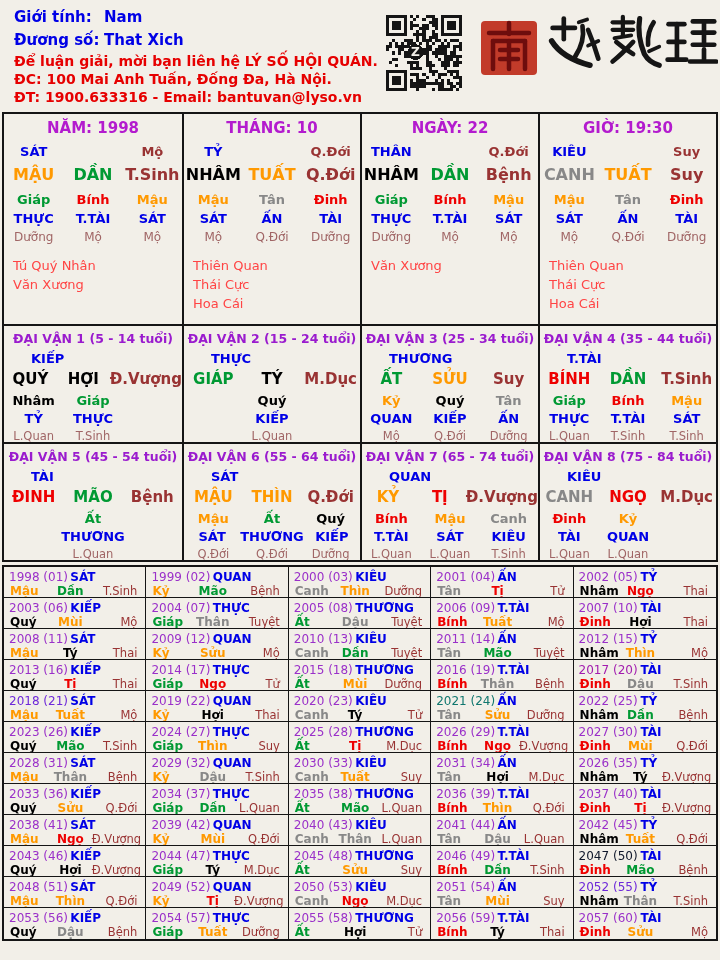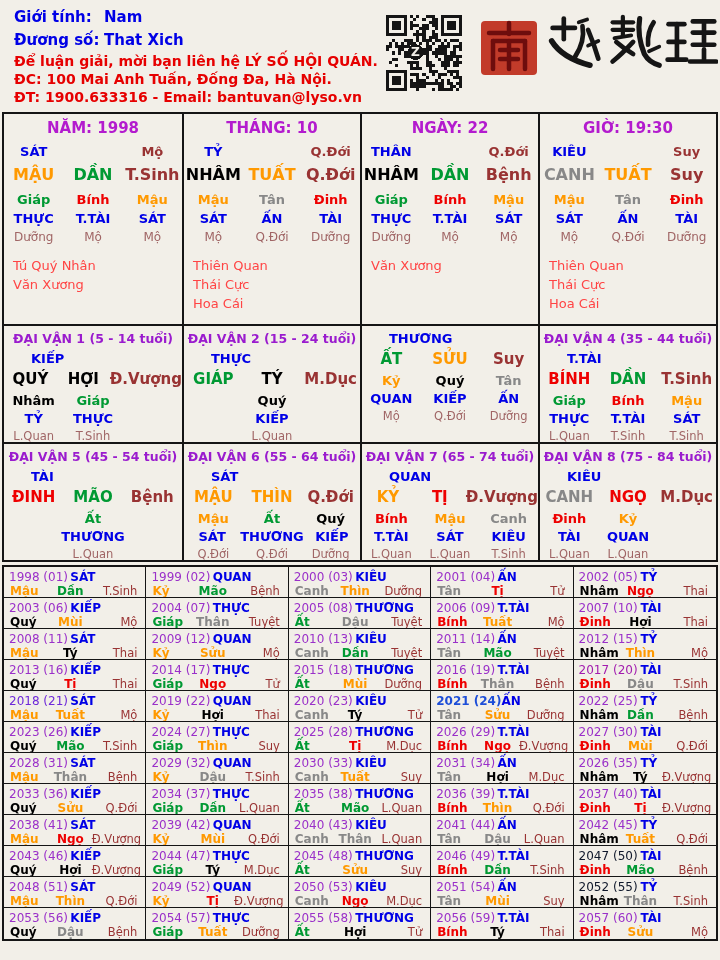--- a/index.html
+++ b/index.html
@@ -533,20 +533,21 @@
         <span class="pcell" style="color: rgb(0, 0, 230);">KIẾP</span>
         <span class="pcell"></span>
       </div>
       <div class="prow dv-hstat">
         <span class="pcell"></span>
         <span class="pcell" style="color: rgb(160, 101, 101);">L.Quan</span>
         <span class="pcell"></span>
       </div>
     </div>
     <div class="dv">
+      <div class="dv-title" style="color: rgb(154, 27, 206);">ĐẠI VẬN 3 (25 - 34 tuổi)</div>
       <div class="dv-god" style="color: rgb(0, 0, 230);">THƯƠNG</div>
       <div class="prow dv-main">
         <span class="pcell" style="color: rgb(0, 153, 51);">ẤT</span>
         <span class="pcell" style="color: rgb(255, 153, 0);">SỬU</span>
         <span class="pcell" style="color: rgb(153, 51, 51);">Suy</span>
       </div>
       <div class="prow dv-hstem">
         <span class="pcell" style="color: rgb(255, 153, 0);">Kỷ</span>
         <span class="pcell" style="color: rgb(0, 0, 0);">Quý</span>
         <span class="pcell" style="color: rgb(136, 136, 136);">Tân</span>
@@ -934,21 +935,21 @@
         <span class="ygod" style="color: rgb(0, 0, 230);">KIÊU</span>
       </div>
       <div class="yl2">
         <span class="ystem" style="color: rgb(136, 136, 136);">Canh</span>
         <span class="ybranch" style="color: rgb(0, 0, 0);">Tý</span>
         <span class="ystatus" style="color: rgb(153, 51, 51);">Tử</span>
       </div>
     </div>
     <div class="ycell">
       <div class="yl1">
-        <span class="yyear" style="color: #1d4ed8; font-weight: bold;">2021 (24)</span>
+        <span class="yyear" style="color: #0f766e;">2021 (24)</span>
         <span class="ygod" style="color: rgb(0, 0, 230);">ẤN</span>
       </div>
       <div class="yl2">
         <span class="ystem" style="color: rgb(136, 136, 136);">Tân</span>
         <span class="ybranch" style="color: rgb(255, 153, 0);">Sửu</span>
         <span class="ystatus" style="color: rgb(153, 51, 51);">Dưỡng</span>
       </div>
     </div>
     <div class="ycell">
       <div class="yl1">
@@ -1275,21 +1276,21 @@
         <span class="ygod" style="color: rgb(0, 0, 230);">ẤN</span>
       </div>
       <div class="yl2">
         <span class="ystem" style="color: rgb(136, 136, 136);">Tân</span>
         <span class="ybranch" style="color: rgb(255, 153, 0);">Mùi</span>
         <span class="ystatus" style="color: rgb(153, 51, 51);">Suy</span>
       </div>
     </div>
     <div class="ycell">
       <div class="yl1">
-        <span class="yyear" style="color: #0f172a;">2052 (55)</span>
+        <span class="yyear" style="color: #6d28d9;">2052 (55)</span>
         <span class="ygod" style="color: rgb(0, 0, 230);">TỶ</span>
       </div>
       <div class="yl2">
         <span class="ystem" style="color: rgb(0, 0, 0);">Nhâm</span>
         <span class="ybranch" style="color: rgb(136, 136, 136);">Thân</span>
         <span class="ystatus" style="color: rgb(153, 51, 51);">T.Sinh</span>
       </div>
     </div>
     <div class="ycell">
       <div class="yl1">

